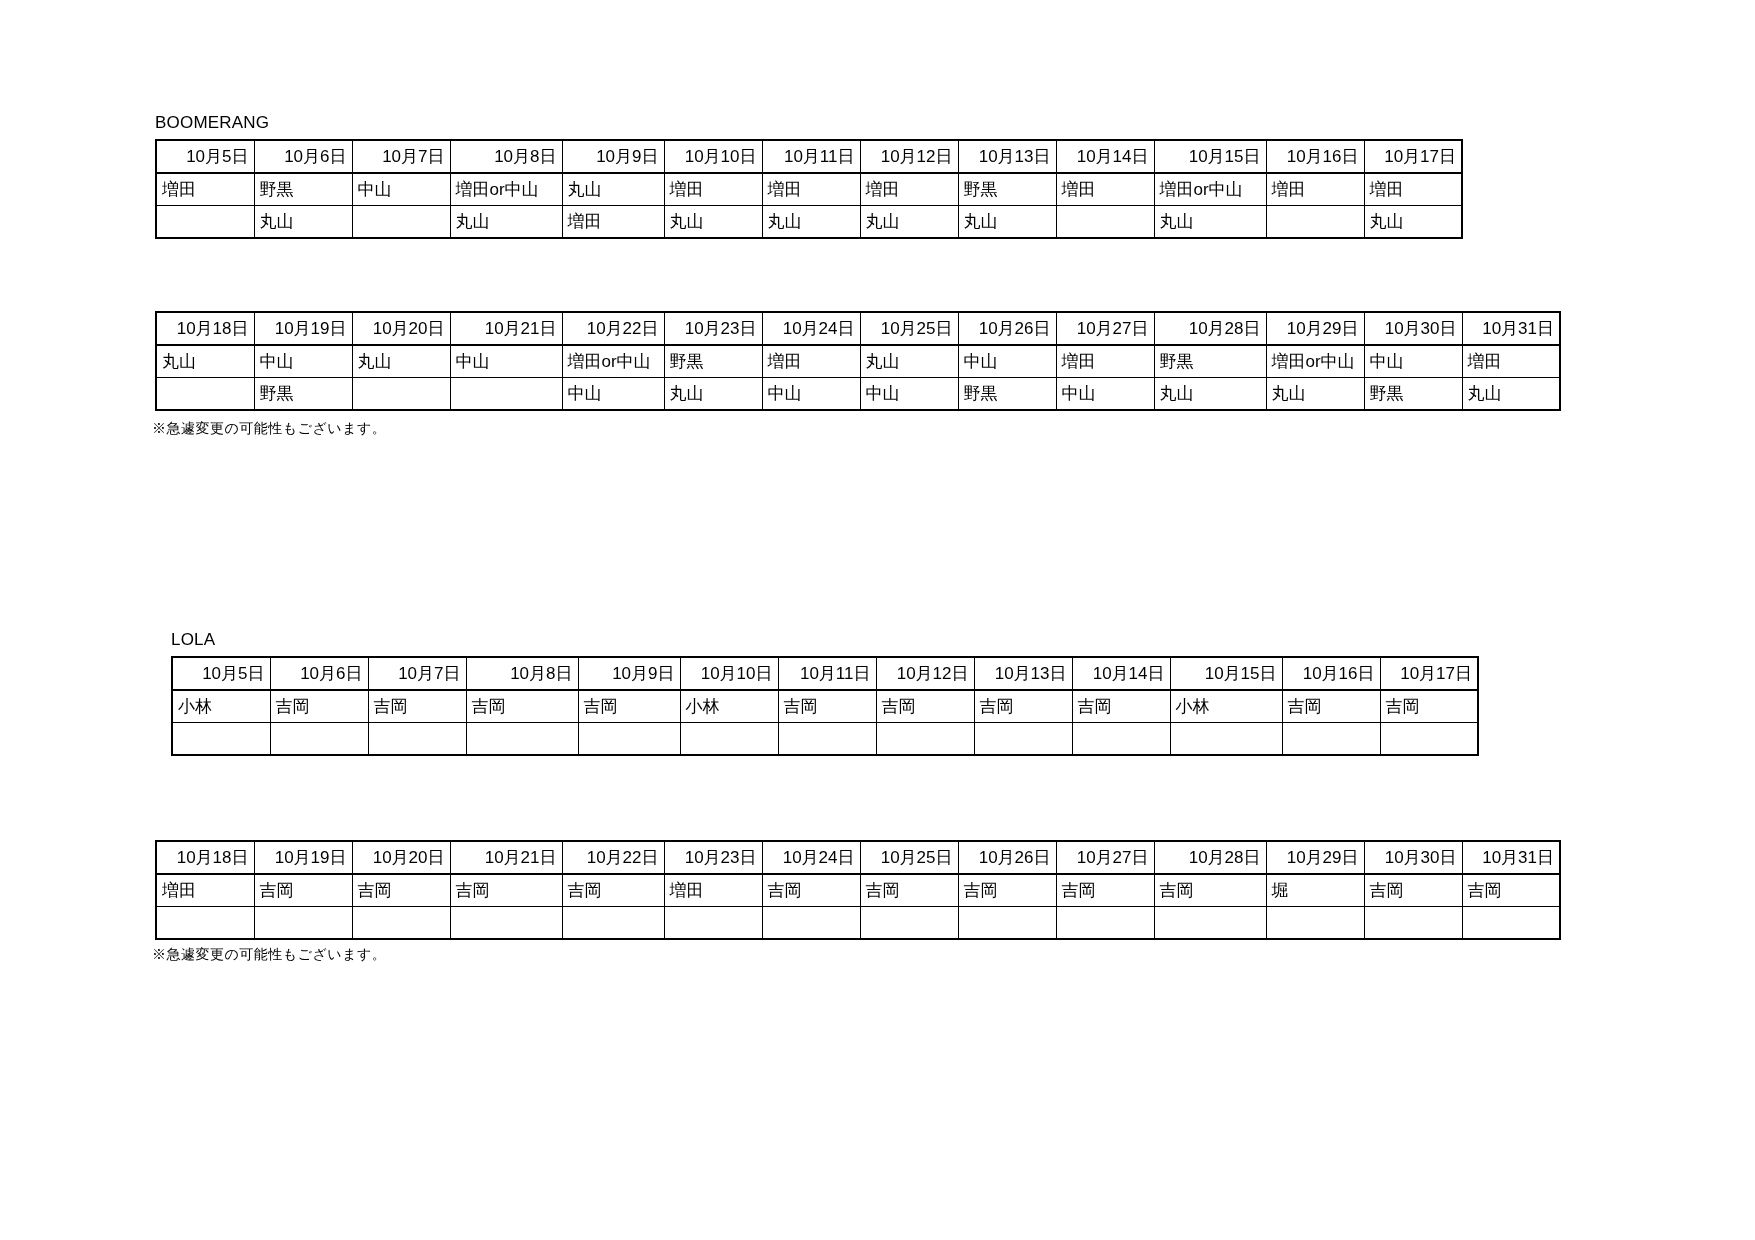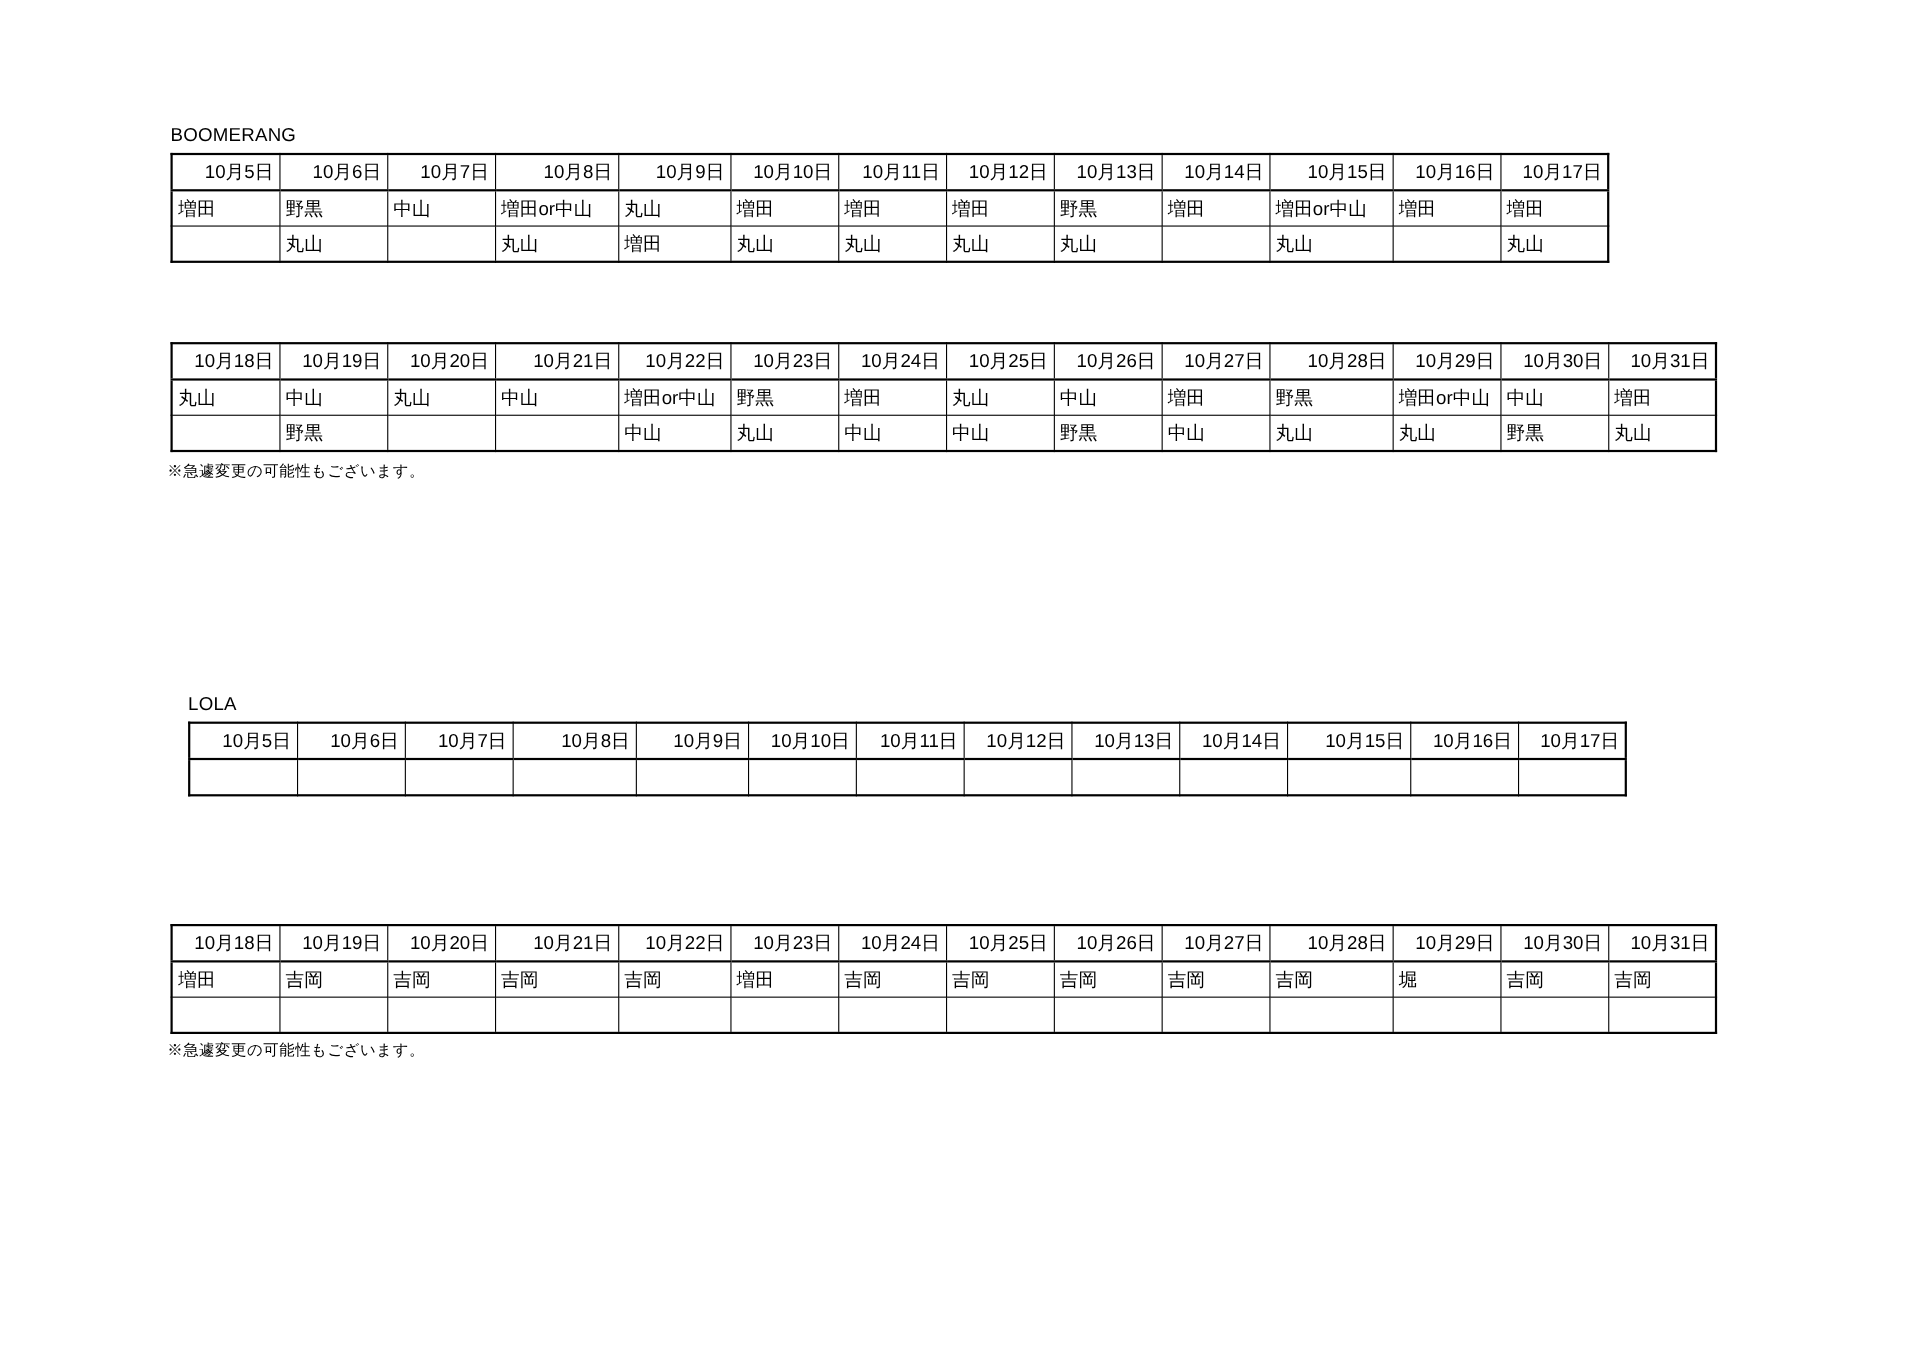--- a/index.html
+++ b/index.html
@@ -248,20 +248,35 @@
         <td>10月10日</td>
         <td>10月11日</td>
         <td>10月12日</td>
         <td>10月13日</td>
         <td>10月14日</td>
         <td>10月15日</td>
         <td>10月16日</td>
         <td>10月17日</td>
       </tr>
       <tr class="body">
+        <td>小林</td>
+        <td>吉岡</td>
+        <td>吉岡</td>
+        <td>吉岡</td>
+        <td>吉岡</td>
+        <td>小林</td>
+        <td>吉岡</td>
+        <td>吉岡</td>
+        <td>吉岡</td>
+        <td>吉岡</td>
+        <td>小林</td>
+        <td>吉岡</td>
+        <td>吉岡</td>
+      </tr>
+      <tr class="body">
         <td></td>
         <td></td>
         <td></td>
         <td></td>
         <td></td>
         <td></td>
         <td></td>
         <td></td>
         <td></td>
         <td></td>

